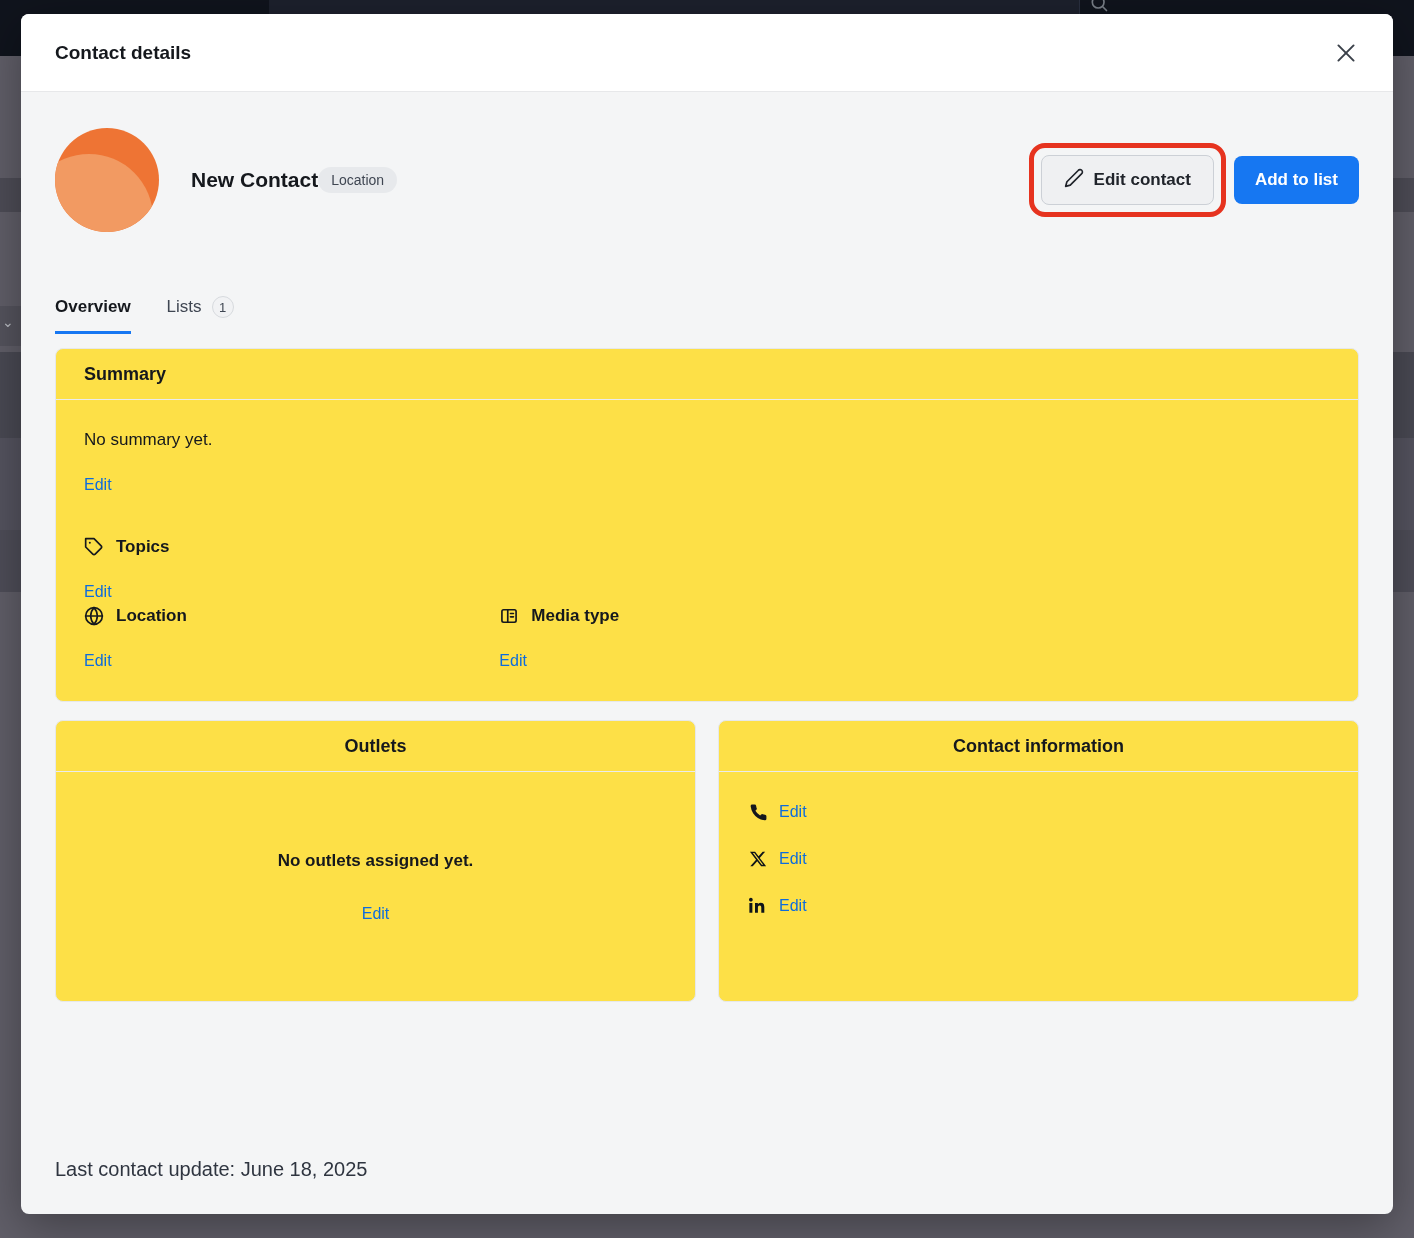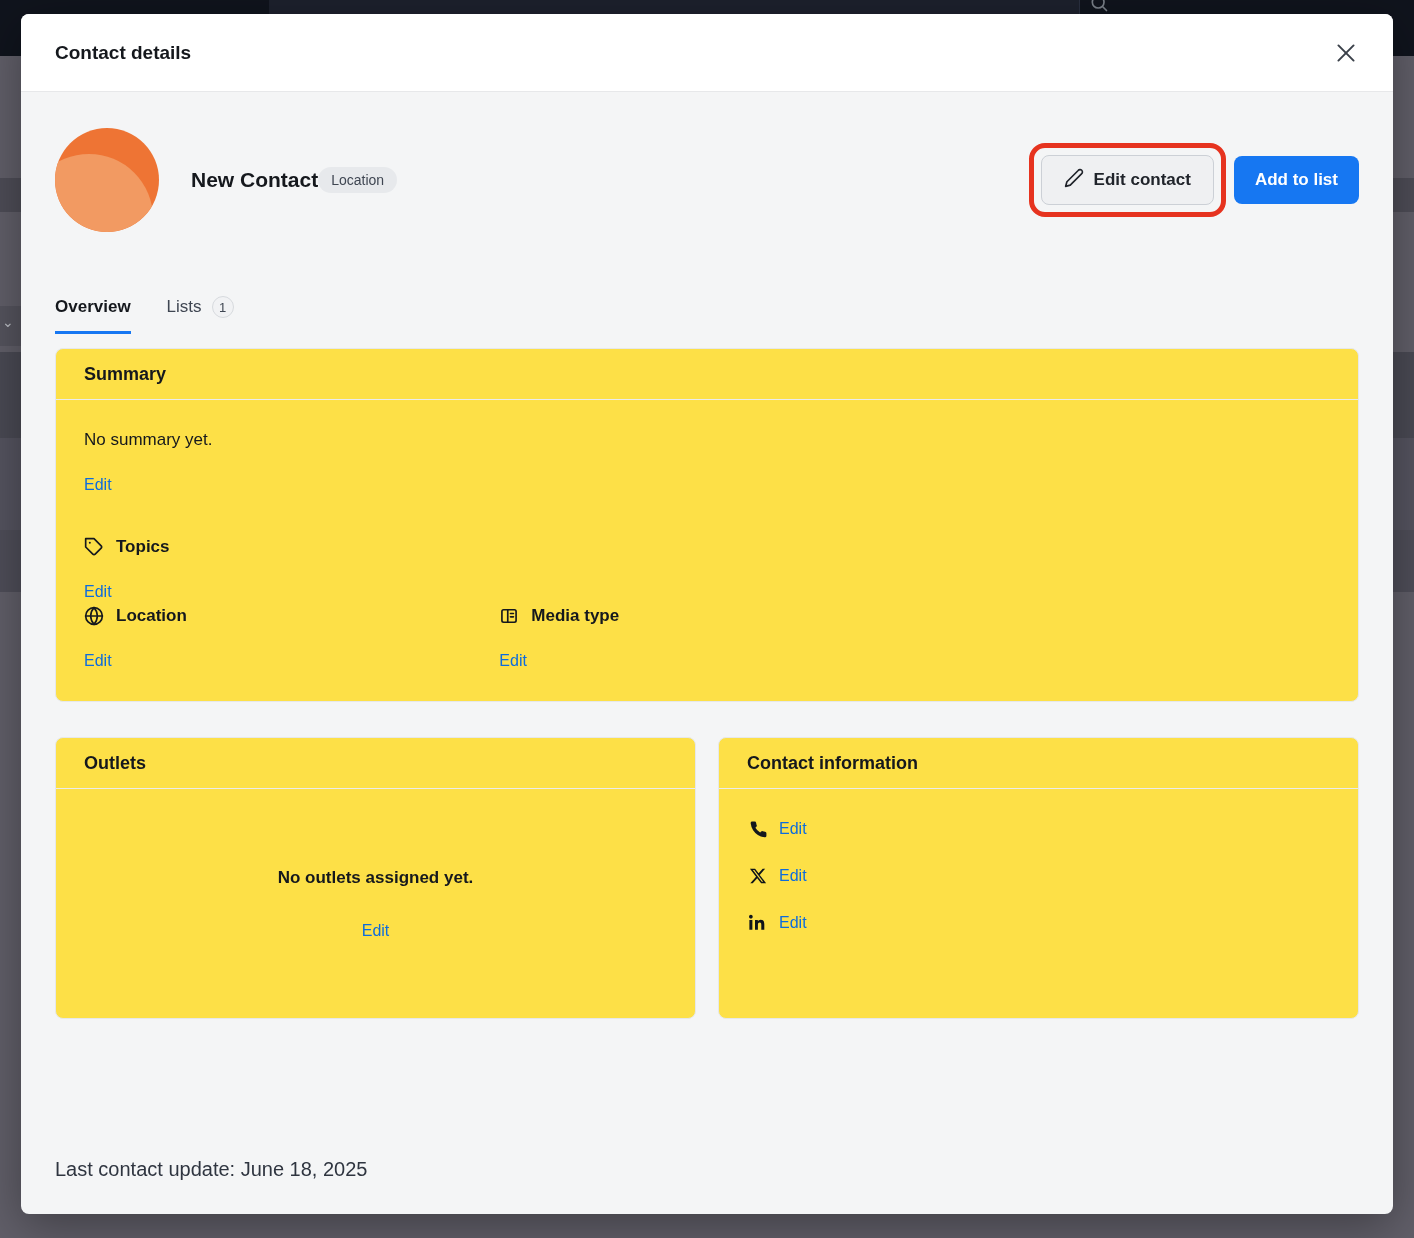--- a/index.html
+++ b/index.html
@@ -100,21 +100,21 @@
   }
   .section-label { display:flex; align-items:center; gap:12px; font-size:17px; font-weight:700; line-height:24px; color:#15181d; }
   .section-label .icon { display:flex; color:#15181d; }
   .topics-block { margin-top:38px; }
   .topics-block .edit-link { margin-top:21px; }
 
   .meta-grid { display:grid; grid-template-columns:1fr 1fr 1fr; }
   .meta-col .edit-link, .meta-value { margin-top:21px; }
   .meta-value { font-size:17px; line-height:24px; color:#15181d; }
 
-  .cards-row { display:flex; gap:22px; margin-top:35px; }
+  .cards-row { display:flex; gap:22px; margin-top:18px;text-align:center; }
   .card.half { flex:1; height:282px; }
   .outlets-body {
     height:231px; display:flex; flex-direction:column; align-items:center; justify-content:center; gap:29px;
   }
   .outlets-empty { font-size:17px; font-weight:700; line-height:24px; color:#15181d; }
 
   .info-body { padding:28px; display:flex; flex-direction:column; gap:23px; }
   .info-row { display:flex; align-items:center; gap:10px; height:24px; }
   .info-row .icon { width:22px; display:flex; justify-content:center; color:#15181d; }
   .info-value { font-size:17px; color:#15181d; }

